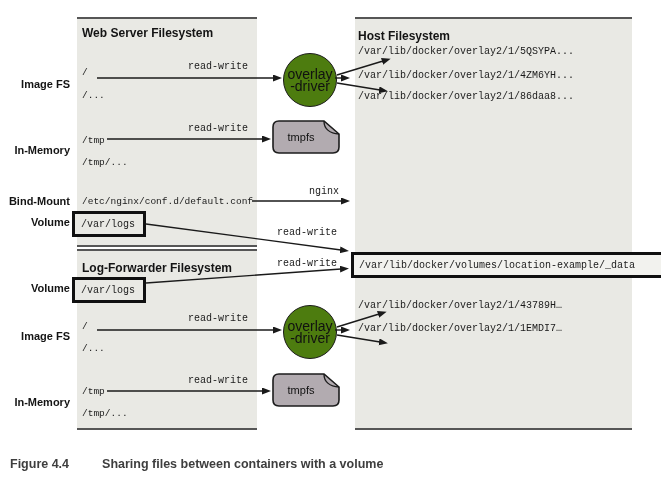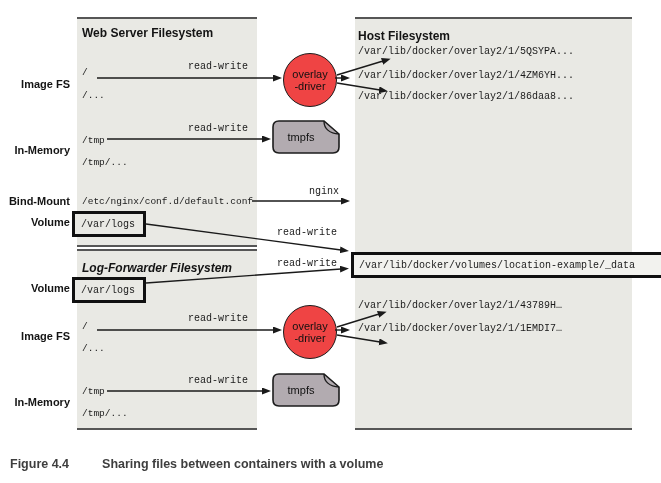--- a/index.html
+++ b/index.html
@@ -32,23 +32,23 @@
   .volbox{
     position:absolute;border:3px solid #101010;background:#e9e9e4;box-sizing:border-box;
   }
   .volbox .mono{left:6px;top:50%;}
   .databox{
     position:absolute;border:3px solid #101010;background:#f2f2ee;box-sizing:border-box;
   }
   .databox .mono{left:5px;top:50%;}
   .circle-node{
     position:absolute;width:54px;height:54px;border-radius:50%;
-    background:#ef4444;border:1.6px solid #1c1c1c;box-sizing:border-box;
+    background:#4d7c0f;border:1.6px solid #1c1c1c;box-sizing:border-box;
     display:flex;flex-direction:column;align-items:center;justify-content:center;
-    font-size:11px;line-height:12.5px;color:#111;text-align:center;
+    font-size:14px;line-height:12.5px;color:#111;text-align:center;
   }
   .tmpfs-node{position:absolute;width:70px;height:26px;}
   .tmpfs-node svg{position:absolute;left:0;top:0;}
   .tmpfs-label{
     position:absolute;left:0;top:0;width:58px;height:34px;
     display:flex;align-items:center;justify-content:center;
     font-size:11px;color:#111;
   }
   svg.wires{position:absolute;left:0;top:0;z-index:5;}
   .caption{
@@ -99,21 +99,21 @@
   <div class="panel-title" style="left:82px;top:26px;">Web Server Filesystem</div>
   <div class="mono" style="left:82px;top:72px;">/</div>
   <div class="mono" style="left:82px;top:95px;">/...</div>
   <div class="mono" style="left:82px;top:140px;">/tmp</div>
   <div class="mono" style="left:82px;top:162px;">/tmp/...</div>
   <div class="mono" style="left:82px;top:201px;">/etc/nginx/conf.d/default.conf</div>
   <div class="volbox" style="left:72px;top:211px;width:74px;height:26px;">
     <div class="mono rt">/var/logs</div>
   </div>
 
-  <div class="panel-title" style="left:82px;top:261px;font-style:italic;">Log-Forwarder Filesystem</div>
+  <div class="panel-title" style="left:82px;top:261px;">Log-Forwarder Filesystem</div>
   <div class="volbox" style="left:72px;top:277px;width:74px;height:26px;">
     <div class="mono rt">/var/logs</div>
   </div>
   <div class="mono" style="left:82px;top:326px;">/</div>
   <div class="mono" style="left:82px;top:348px;">/...</div>
   <div class="mono" style="left:82px;top:391px;">/tmp</div>
   <div class="mono" style="left:82px;top:413px;">/tmp/...</div>
 
   <div class="panel-title" style="left:358px;top:29px;">Host Filesystem</div>
   <div class="mono rt" style="left:358px;top:51px;">/var/lib/docker/overlay2/1/5QSYPA...</div>

